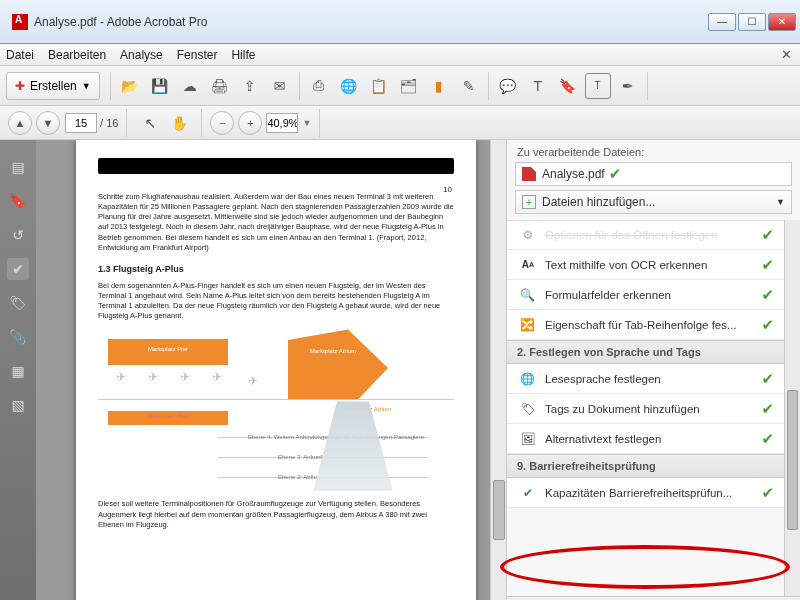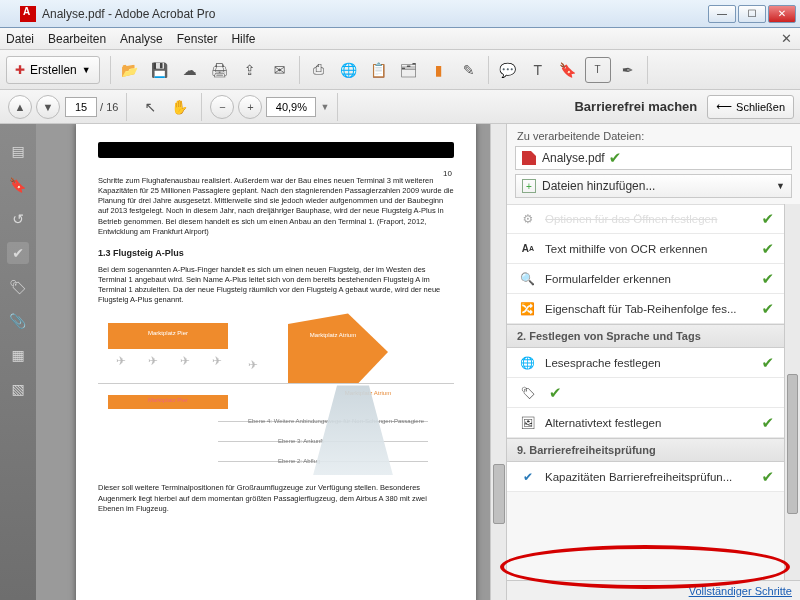--- a/index.html
+++ b/index.html
@@ -1,19 +1,19 @@
 <!DOCTYPE html>
 <html><head>
 <meta charset="utf-8">
 <style>
 * { box-sizing: border-box; margin: 0; padding: 0; font-family: "Segoe UI", Tahoma, sans-serif; }
 body { width: 800px; height: 600px; overflow: hidden; background: #fff; }
 
 
-.titlebar { height: 28px; background: linear-gradient(#eaf3fb,#d6e4f3); border-bottom: 1px solid #7a98b8; display: flex; align-items: center; padding-left: 20px; }
+.titlebar { height: 44px; background: linear-gradient(#eaf3fb,#d6e4f3); border-bottom: 1px solid #7a98b8; display: flex; align-items: center; padding-left: 12px; }
 .titlebar .title { font-size: 12px; color: #333; flex: 1; }
 .titlebar .app-icon { width: 16px; height: 16px; background: #c00; margin-right: 6px; position: relative; }
 .titlebar .app-icon::after { content:"A"; color:#fff; font-size:10px; font-weight:bold; position:absolute; left:3px; top:0; }
 .winbtns { display:flex; }
 .winbtn { width:28px; height:18px; margin-right:2px; border:1px solid #7a98b8; background:linear-gradient(#fdfdfd,#d9e5f2); border-radius:2px; display:flex; align-items:center; justify-content:center; font-size:10px; color:#333;}
 .winbtn.close { background:linear-gradient(#e88,#c22); color:#fff; margin-right:4px; }
 
 
 .menubar { height:22px; background:linear-gradient(#f8f8f8,#ececec); border-bottom:1px solid #c9c9c9; display:flex; align-items:center; padding-left:6px; font-size:12px; color:#222; }
 .menubar span { margin-right:14px; }
@@ -24,21 +24,21 @@
 .tbtn { width:26px; height:26px; margin:0 2px; border:1px solid transparent; border-radius:3px; display:flex; align-items:center; justify-content:center; font-size:14px; color:#555; }
 .create-btn { height:28px; padding:0 8px; margin-right:6px; border:1px solid #c0c0c0; border-radius:3px; background:linear-gradient(#fdfdfd,#ececec); font-size:12px; display:flex; align-items:center; }
 .create-btn .dd { margin-left:5px; font-size:9px; }
 .tsep { width:1px; height:28px; background:#ccc; margin:0 4px; }
 
 
 .navbar { height:34px; background:linear-gradient(#f6f6f6,#e8e8e8); border-bottom:1px solid #c9c9c9; display:flex; align-items:center; padding:0 6px; }
 .circ { width:24px; height:24px; border:1px solid #bbb; border-radius:50%; background:linear-gradient(#fff,#e8e8e8); margin:0 2px; display:flex; align-items:center; justify-content:center; font-size:11px; color:#555; }
 .pageinput { width:32px; height:20px; border:1px solid #aaa; text-align:center; font-size:11px; margin:0 3px; }
 .pagecount { font-size:11px; color:#444; }
-.zoominput { width:50px; height:20px; border:1px solid #aaa; text-align:center; font-size:11px; margin:0 2px; }
+.zoominput { width:32px; height:20px; border:1px solid #aaa; text-align:center; font-size:11px; margin:0 2px; }
 .navbar .right { margin-left:auto; display:flex; align-items:center; }
 .bf-label { font-size:13px; font-weight:bold; color:#333; margin-right:10px; }
 .close-panel-btn { height:24px; padding:0 8px; border:1px solid #bbb; border-radius:3px; background:linear-gradient(#fff,#eee); font-size:11px; display:flex; align-items:center; }
 
 
 .main { display:flex; height:476px; }
 .leftstrip { width:36px; background:linear-gradient(#8a8a8a,#6e6e6e); display:flex; flex-direction:column; align-items:center; padding-top:10px; }
 .lsbtn { width:22px; height:22px; margin:6px 0; color:#d9d9d9; font-size:14px; display:flex; align-items:center; justify-content:center; }
 .lsbtn.active { background:rgba(255,255,255,.15); border-radius:3px; }
 
@@ -139,27 +139,20 @@
   <span class="pagecount">/ <span>16</span></span>
   <div class="tsep" style="margin:0 8px"></div>
   <div class="tbtn">↖</div>
   <div class="tbtn">✋</div>
   <div class="tsep" style="margin:0 6px"></div>
   <div class="circ">−</div>
   <div class="circ">+</div>
   <input class="zoominput" value="40,9%" style="">
   <span style="font-size:9px;color:#777;margin-left:2px">▼</span>
   <div class="tsep" style="margin:0 8px"></div>
-  <div class="right">
-    <span class="bf-label">Barrierefrei machen</span>
-    <div class="close-panel-btn">
-      <span style="margin-right:4px">⟵</span>
-        <span>Schließen</span>
-    </div>
-  </div>
 </div>
 
 <div class="main">
 
   <div class="leftstrip">
     <div class="lsbtn">▤</div>
     <div class="lsbtn">🔖</div>
     <div class="lsbtn">↺</div>
     <div class="lsbtn active">✔</div>
     <div class="lsbtn">🏷</div>
@@ -247,20 +240,21 @@
           <span>2. Festlegen von Sprache und Tags</span>
         </div>
         <div class="rp-list">
           <div class="rp-item">
             <div class="ico">🌐</div>
             <span class="txt">Lesesprache festlegen</span>
             <span class="chk">✔</span>
           </div>
           <div class="rp-item">
             <div class="ico">🏷</div>
+            <span class="txt">Tags zu Dokument hinzufügen</span>
             <span class="chk">✔</span>
           </div>
           <div class="rp-item">
             <div class="ico">🖼</div>
             <span class="txt">Alternativtext festlegen</span>
             <span class="chk">✔</span>
           </div>
         </div>
 
         <div class="rp-section">

